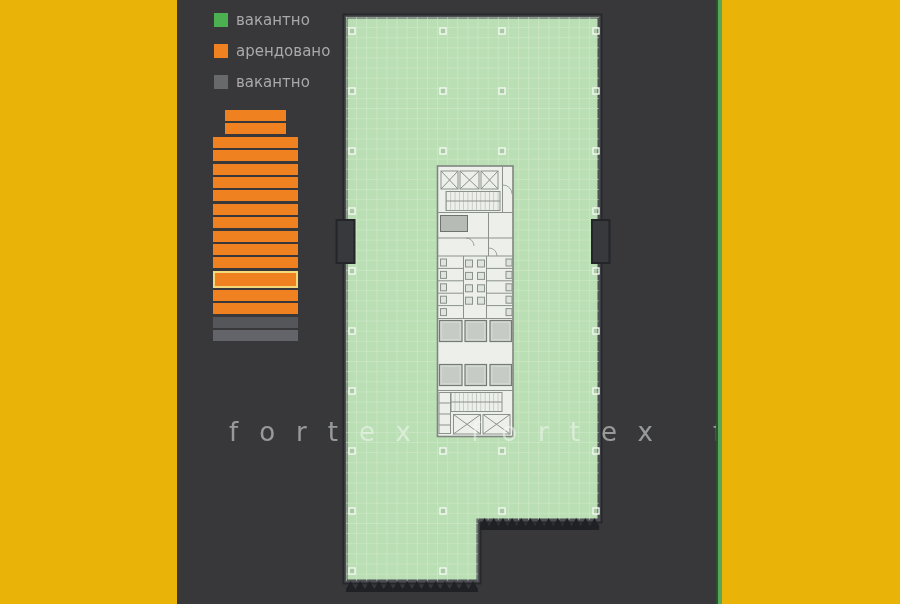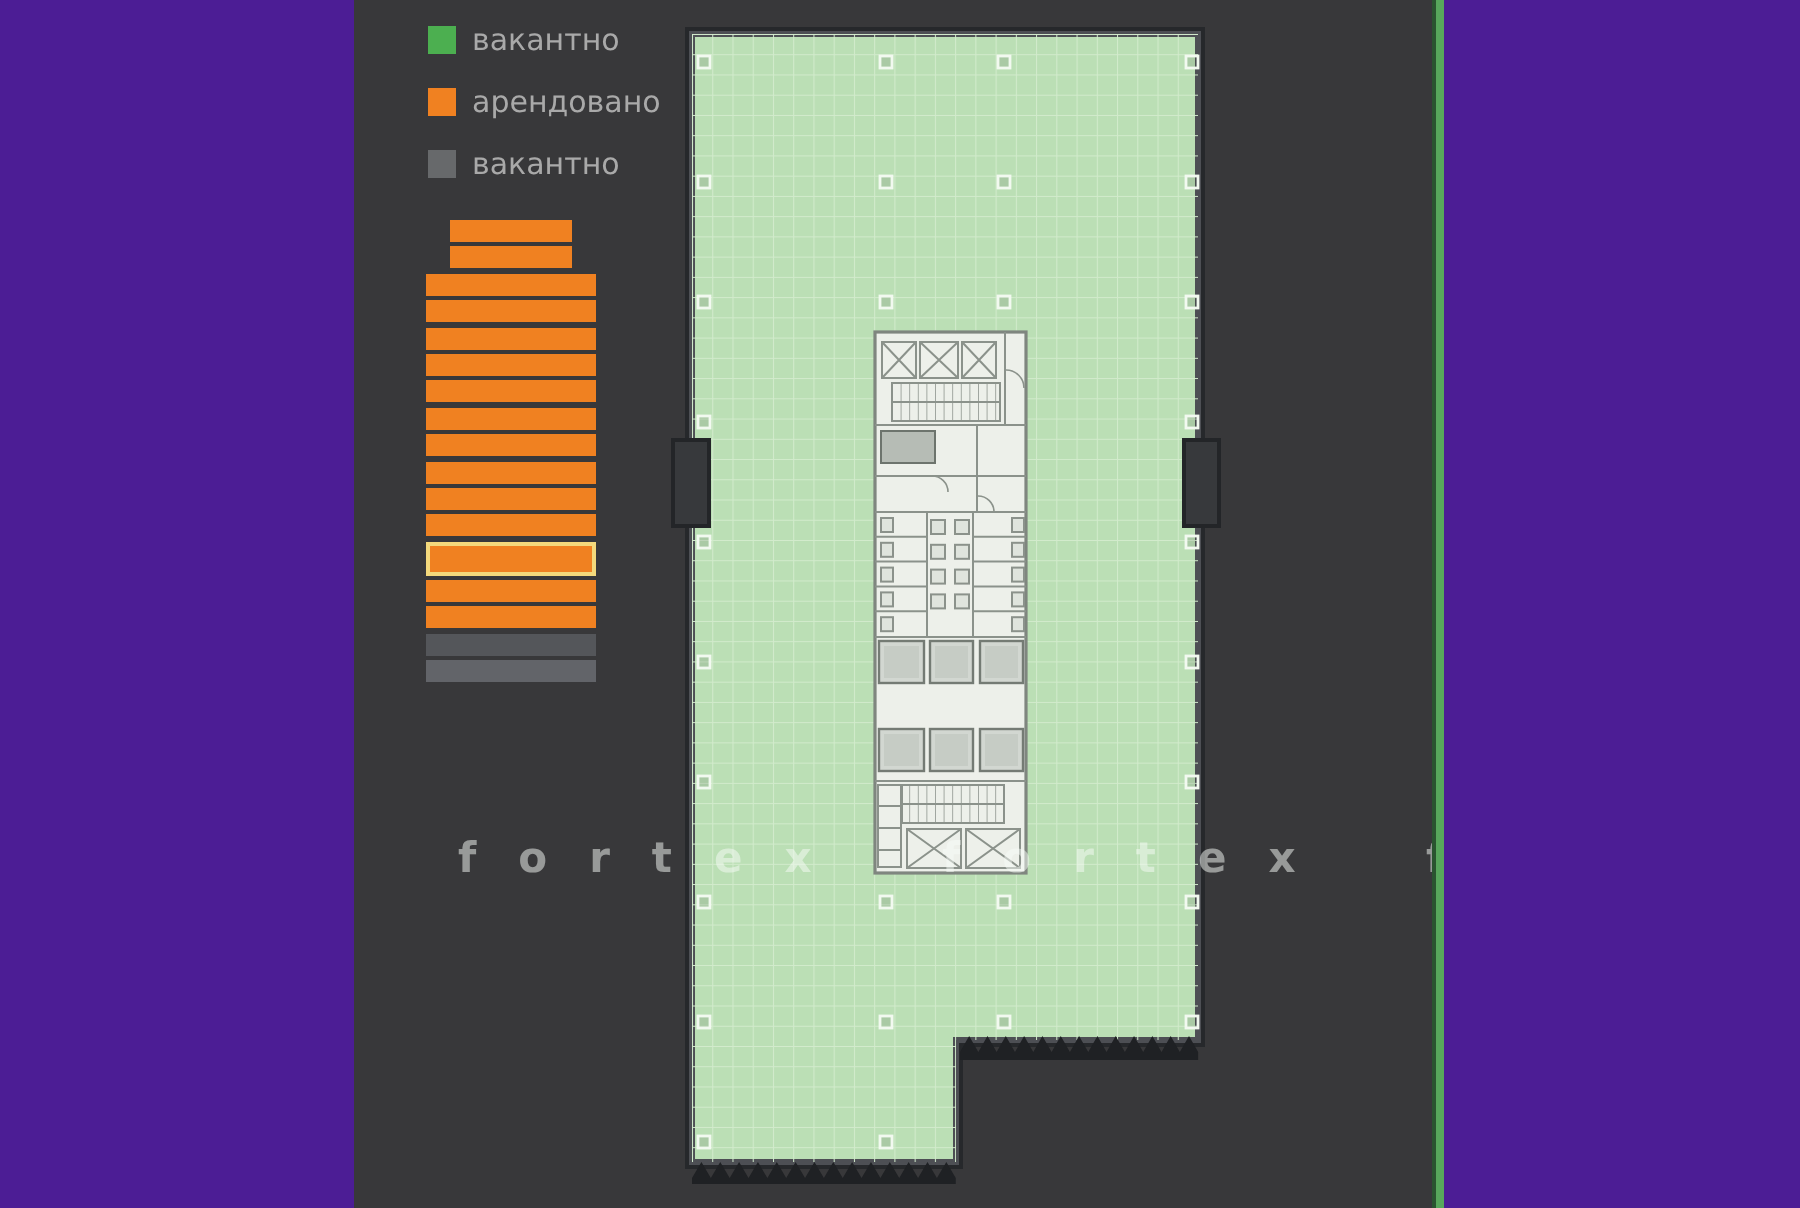--- a/index.html
+++ b/index.html
@@ -1,16 +1,16 @@
 <!DOCTYPE html>
 <html><head>
 <meta charset="utf-8">
 <style>
   html,body{margin:0;padding:0;background:#ffffff;}
-  .stage{position:relative;width:900px;height:604px;background:#4c1d95;overflow:hidden;
+  .stage{position:relative;width:900px;height:604px;background:#eab308;overflow:hidden;
          font-family:"DejaVu Sans","Liberation Sans",sans-serif;}
   .panel{position:absolute;left:177px;top:0;width:545px;height:604px;background:#38383a;overflow:hidden;}
   .green-stripe{position:absolute;right:0;top:0;bottom:0;width:6px;
          background:linear-gradient(to right,#2a5430 0,#2a5430 2px,#58a75c 2px,#58a75c 100%);z-index:40;}
   
   .legend{position:absolute;left:37px;top:13px;z-index:10;}
   .legend-item{display:flex;align-items:center;height:14px;margin-bottom:17px;}
   .legend-swatch{width:14px;height:14px;margin-right:8px;flex:0 0 auto;}
   .legend-label{color:#a9a9a9;font-size:15px;line-height:14px;white-space:nowrap;}
   
@@ -19,21 +19,21 @@
   .bar.wide{width:85px;}
   .bar.narrow{width:61px;margin-left:12px;}
   .bar.rented{background:#f08121;}
   .bar.parking{background:#54565a;}
   .bar.parking.light{background:#626469;}
   .bar.selected{height:17px;box-sizing:border-box;border:2px solid #f4d97c;background:#f08121;}
   
   .plan-wrap{position:absolute;left:153px;top:8px;width:292px;height:592px;z-index:5;}
   
   .watermark{position:absolute;top:417px;left:0;width:100%;height:30px;z-index:20;pointer-events:none;}
-  .watermark span{position:absolute;top:0;font-size:21px;font-weight:700;letter-spacing:21px;
+  .watermark span{position:absolute;top:0;font-size:26px;font-weight:400;letter-spacing:21px;
          color:rgba(248,252,247,0.5);white-space:nowrap;}
   .wm-1{left:52px;} .wm-2{left:294px;} .wm-3{left:536px;}
 </style>
 </head>
 <body>
 
 <div class="stage">
   <div class="panel">
 
     <div class="legend">

